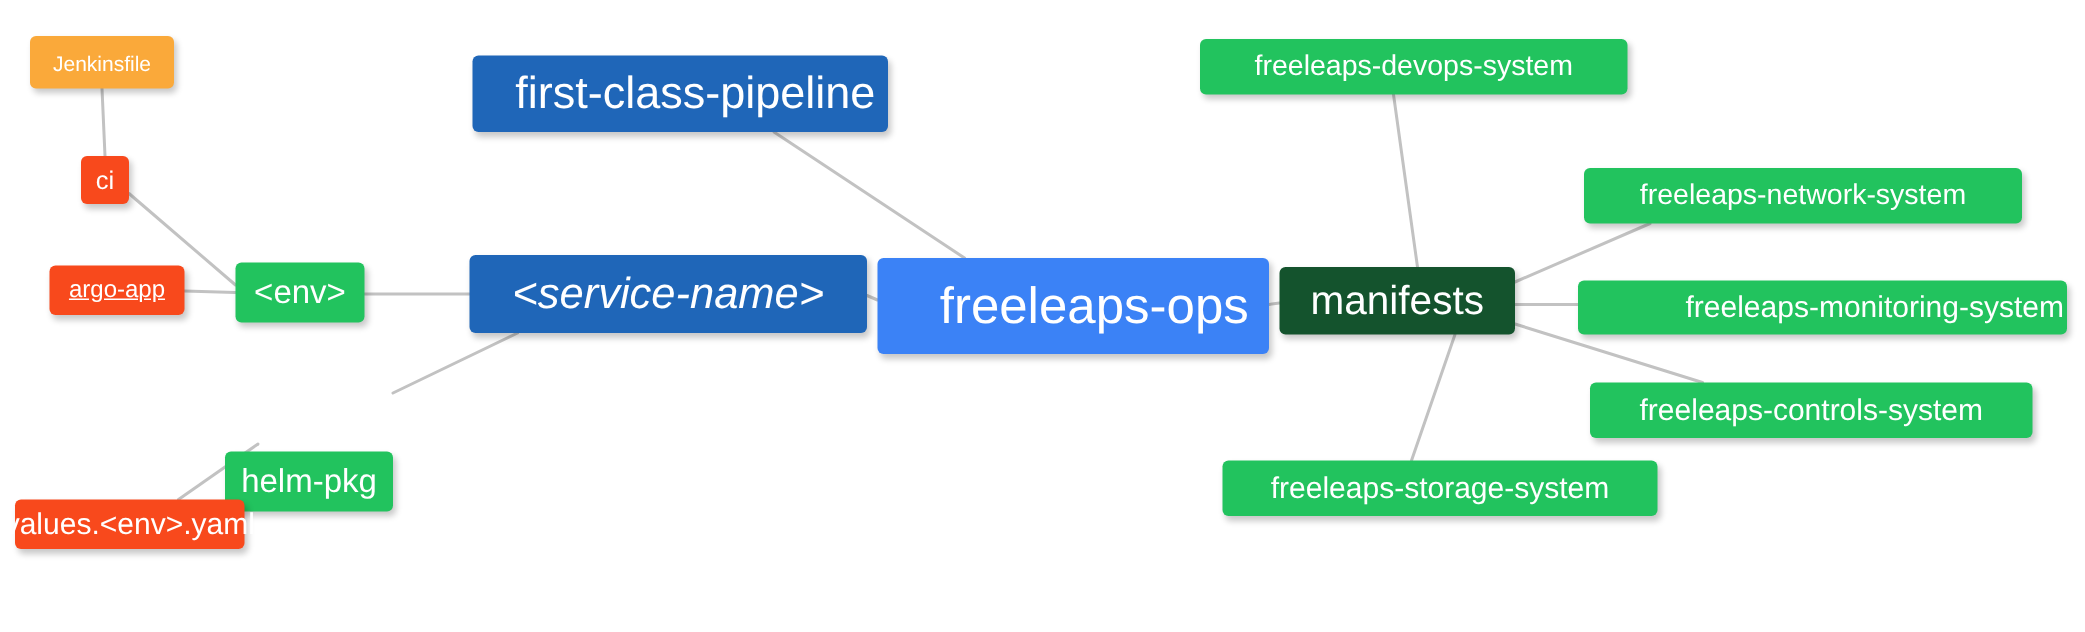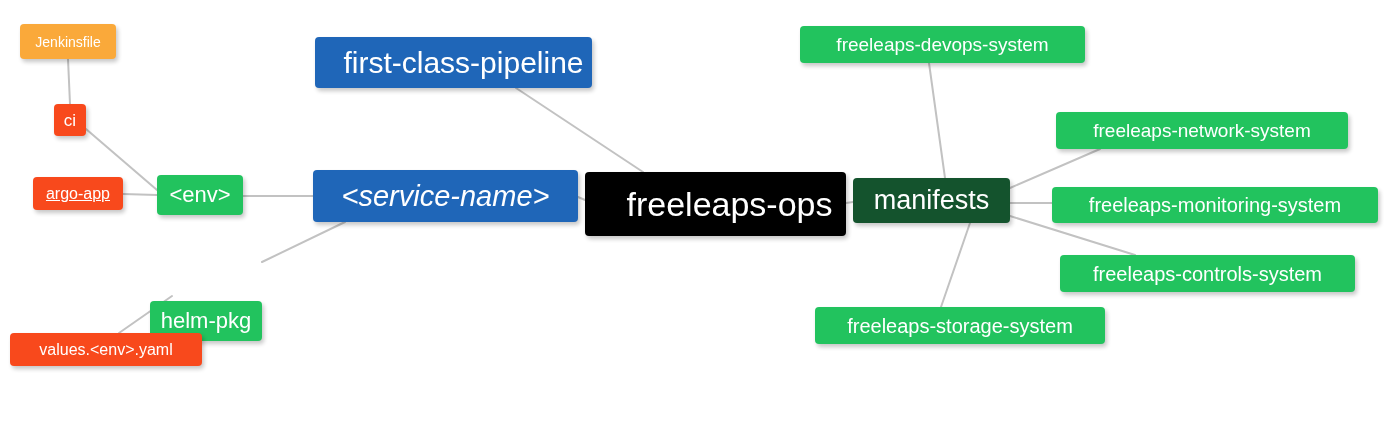--- a/index.html
+++ b/index.html
@@ -75,42 +75,42 @@
       </div>
       <div class="node" style="left: 33px; top: 177px; width: 90px; height: 33px; background: rgb(248, 73, 28); font-size: 16px; text-decoration: underline;">
         <span class="node-label">argo-app</span>
       </div>
       <div class="node" style="left: 157px; top: 175px; width: 86px; height: 40px; background: rgb(34, 195, 94); font-size: 22px; align-items: center;">
         <span class="node-label">&lt;env&gt;</span>
       </div>
       <div class="node" style="left: 150px; top: 256px; width: 112px; height: 40px; background: rgb(34, 195, 94); font-size: 22px; margin-top: 45px;">
         <span class="node-label">helm-pkg</span>
       </div>
-      <div class="node" style="left: 10px; top: 333px; width: 192px; height: 33px; background: rgb(248, 73, 28); font-size: 16px;">
+      <div class="node" style="left: 10px; top: 333px; width: 153px; height: 33px; background: rgb(248, 73, 28); font-size: 20px;">
         <span class="node-label">values.&lt;env&gt;.yaml</span>
       </div>
       <div class="node" style="left: 315px; top: 37px; width: 277px; height: 51px; background: rgb(31, 102, 184); font-size: 30px; padding-left: 20px;">
         <span class="node-label">first-class-pipeline</span>
       </div>
       <div class="node" style="left: 313px; top: 170px; width: 265px; height: 52px; background: rgb(31, 102, 184); font-size: 29px; font-style: italic;">
         <span class="node-label">&lt;service-name&gt;</span>
       </div>
-      <div class="node" style="left: 585px; top: 172px; width: 261px; height: 64px; background: #000000; font-size: 34px; padding-left: 28px;">
+      <div class="node" style="left: 585px; top: 172px; width: 261px; height: 64px; background: #3b82f6; font-size: 34px; padding-left: 28px;">
         <span class="node-label">freeleaps-ops</span>
       </div>
       <div class="node" style="left: 853px; top: 178px; width: 157px; height: 45px; background: #14532d; font-size: 27px;">
         <span class="node-label">manifests</span>
       </div>
       <div class="node" style="left: 800px; top: 26px; width: 285px; height: 37px; background: rgb(34, 195, 94); font-size: 19px;">
         <span class="node-label">freeleaps-devops-system</span>
       </div>
       <div class="node" style="left: 1056px; top: 112px; width: 292px; height: 37px; background: rgb(34, 195, 94); font-size: 19px;">
         <span class="node-label">freeleaps-network-system</span>
       </div>
-      <div class="node" style="left: 1052px; top: 187px; width: 326px; height: 36px; background: rgb(34, 195, 94); font-size: 20px;">
+      <div class="node" style="left: 1052px; top: 187px; width: 326px; height: 36px; background: rgb(34, 195, 94); font-size: 20px; justify-content: flex-end;">
         <span class="node-label">freeleaps-monitoring-system</span>
       </div>
       <div class="node" style="left: 1060px; top: 255px; width: 295px; height: 37px; background: rgb(34, 195, 94); font-size: 20px;">
         <span class="node-label">freeleaps-controls-system</span>
       </div>
       <div class="node" style="left: 815px; top: 307px; width: 290px; height: 37px; background: rgb(34, 195, 94); font-size: 20px; justify-content: center;">
         <span class="node-label">freeleaps-storage-system</span>
       </div>
     </div>
 </div>

